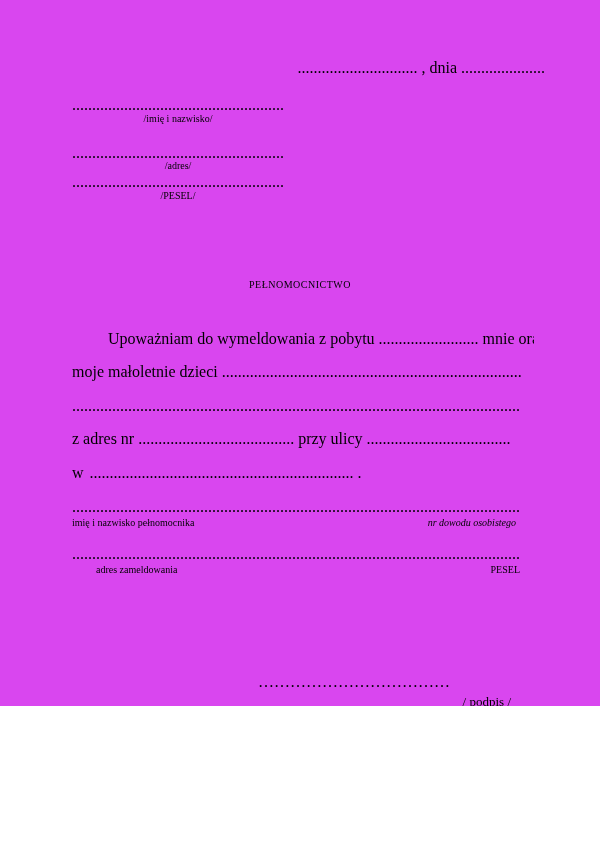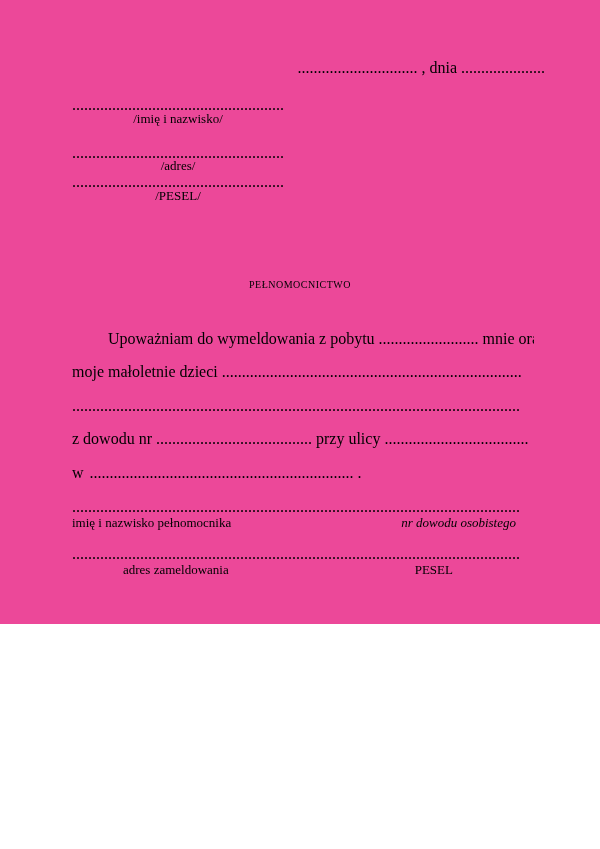--- a/index.html
+++ b/index.html
@@ -1,34 +1,34 @@
 <!DOCTYPE html>
 <html><head>
 <meta charset="utf-8">
 <style>
   * { margin: 0; padding: 0; box-sizing: border-box; }
   html, body { background: #ffffff; }
   .page {
     position: relative;
     width: 600px;
-    height: 624px;
-    background: #ec4899;
+    height: 706px;
+    background: #d946ef;
     color: #000000;
     font-family: "Liberation Serif", "DejaVu Serif", serif;
     font-size: 16px;
     overflow: hidden;
   }
   .abs { position: absolute; }
   .dotline {
     white-space: nowrap;
     overflow: hidden;
     line-height: 16px;
     letter-spacing: 0;
   }
-  .small { font-size: 13px; line-height: 15px; }
+  .small { font-size: 10px; line-height: 15px; }
   .center { text-align: center; }
 
   
   .date-row { top: 59px; left: 0; width: 545px; text-align: right; white-space: nowrap; }
 
   
   .p-line1 { top: 97px;  left: 72px; width: 212px; }
   .p-lab1  { top: 111px; left: 72px; width: 212px; }
   .p-line2 { top: 145px; left: 72px; width: 212px; }
   .p-lab2  { top: 158px; left: 72px; width: 212px; }
@@ -44,22 +44,22 @@
   .body-par .indent { text-indent: 36px; }
   .gap-left { margin-left: 6px; }
 
   
   .a-line1 { top: 499px; left: 72px; width: 448px; }
   .a-row1  { top: 515px; left: 72px; width: 448px; display: flex; justify-content: space-between; }
   .a-row1 .left  { }
   .a-row1 .right { margin-right: 4px; font-style: italic; }
   .a-line2 { top: 546px; left: 72px; width: 448px; }
   .a-row2  { top: 562px; left: 72px; width: 448px; display: flex; justify-content: space-between; }
-  .a-row2 .left  { margin-left: 51px; }
-  .a-row2 .right { margin-right: 67px; }
+  .a-row2 .left  { margin-left: 24px; }
+  .a-row2 .right { }
 
   
   .s-line { top: 674px; left: 258px; width: 253px; }
   .s-lab  { top: 694px; left: 258px; width: 253px; text-align: right; font-size: 13px; }
 </style>
 </head>
 <body>
 
 <div class="page">
 
@@ -73,21 +73,21 @@
 
   <div class="abs dotline p-line3">.....................................................</div>
   <div class="abs small center p-lab3">/PESEL/</div>
 
   <div class="abs title">PEŁNOMOCNICTWO</div>
 
   <div class="abs body-par">
     <div class="line indent"><span>Upoważniam do wymeldowania z pobytu</span> <span>.........................</span> <span>mnie oraz</span></div>
     <div class="line"><span>moje małoletnie dzieci</span> <span>...........................................................................</span></div>
     <div class="line"><span>................................................................................................................</span></div>
-    <div class="line"><span>z dowodu nr</span> <span>.......................................</span> <span>przy ulicy</span> <span>....................................</span></div>
+    <div class="line"><span>z adres nr</span> <span>.......................................</span> <span>przy ulicy</span> <span>....................................</span></div>
     <div class="line"><span>w</span><span class="gap-left">..................................................................</span> <span>.</span></div>
   </div>
 
   <div class="abs dotline a-line1">................................................................................................................</div>
   <div class="abs small a-row1">
     <span class="left">imię i nazwisko pełnomocnika</span>
     <span class="right">nr dowodu osobistego</span>
   </div>
 
   <div class="abs dotline a-line2">................................................................................................................</div>

